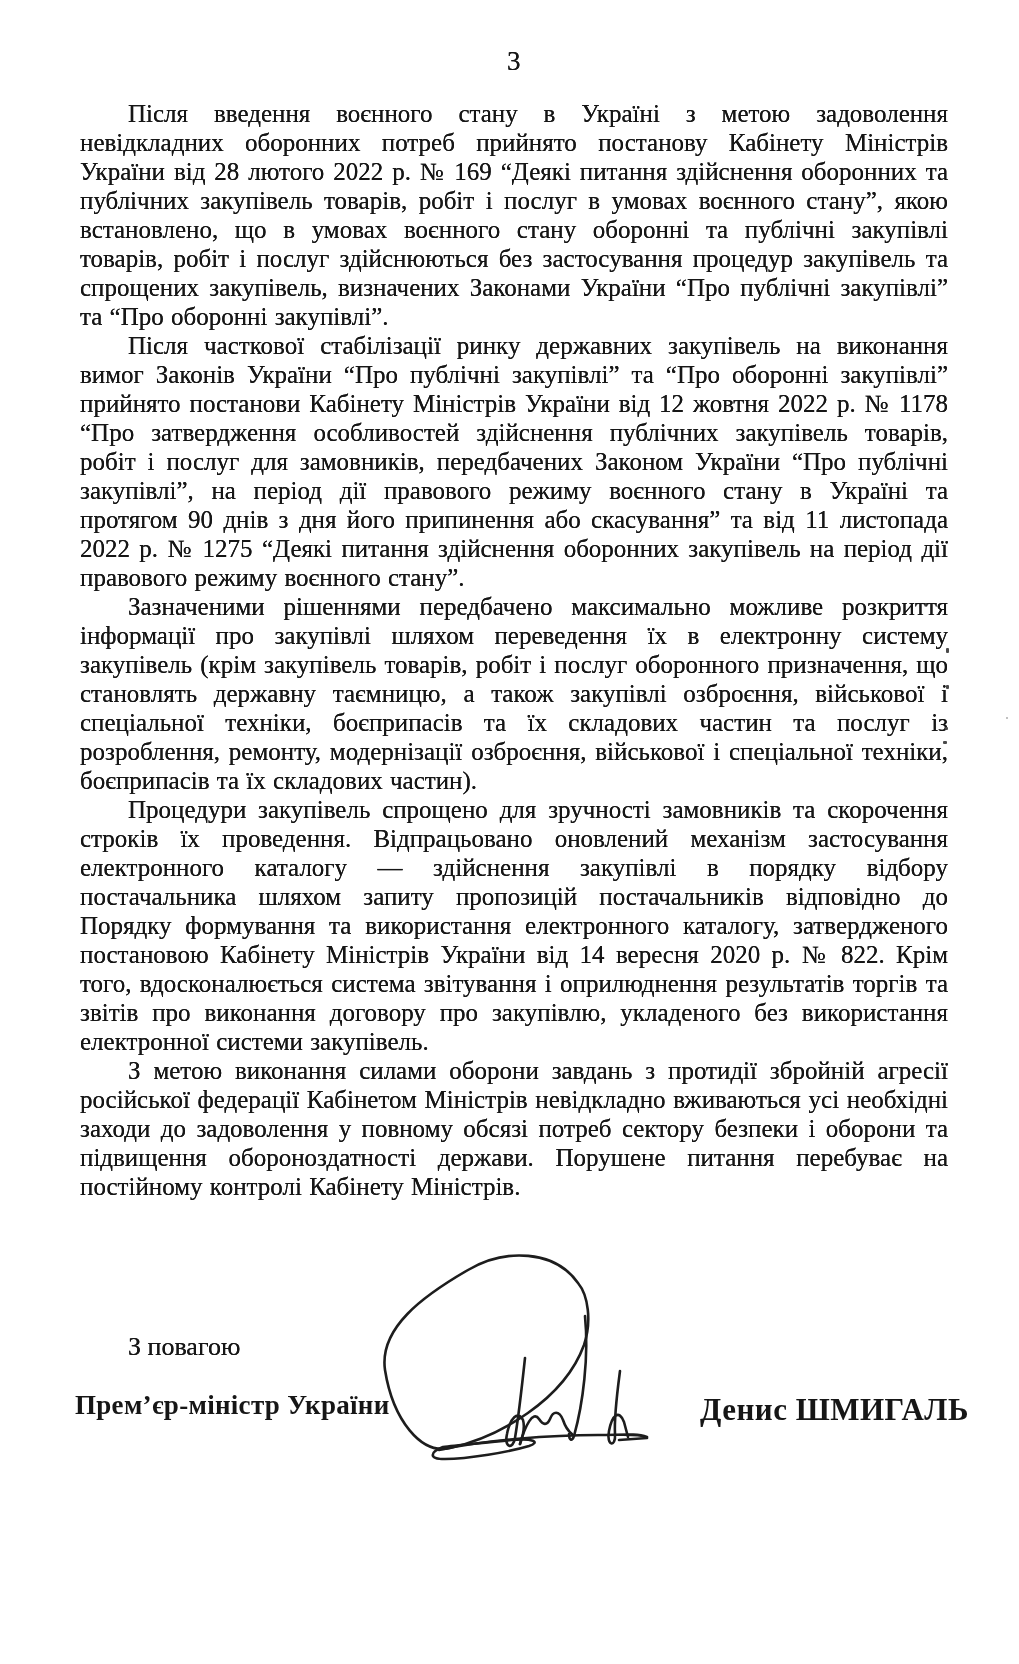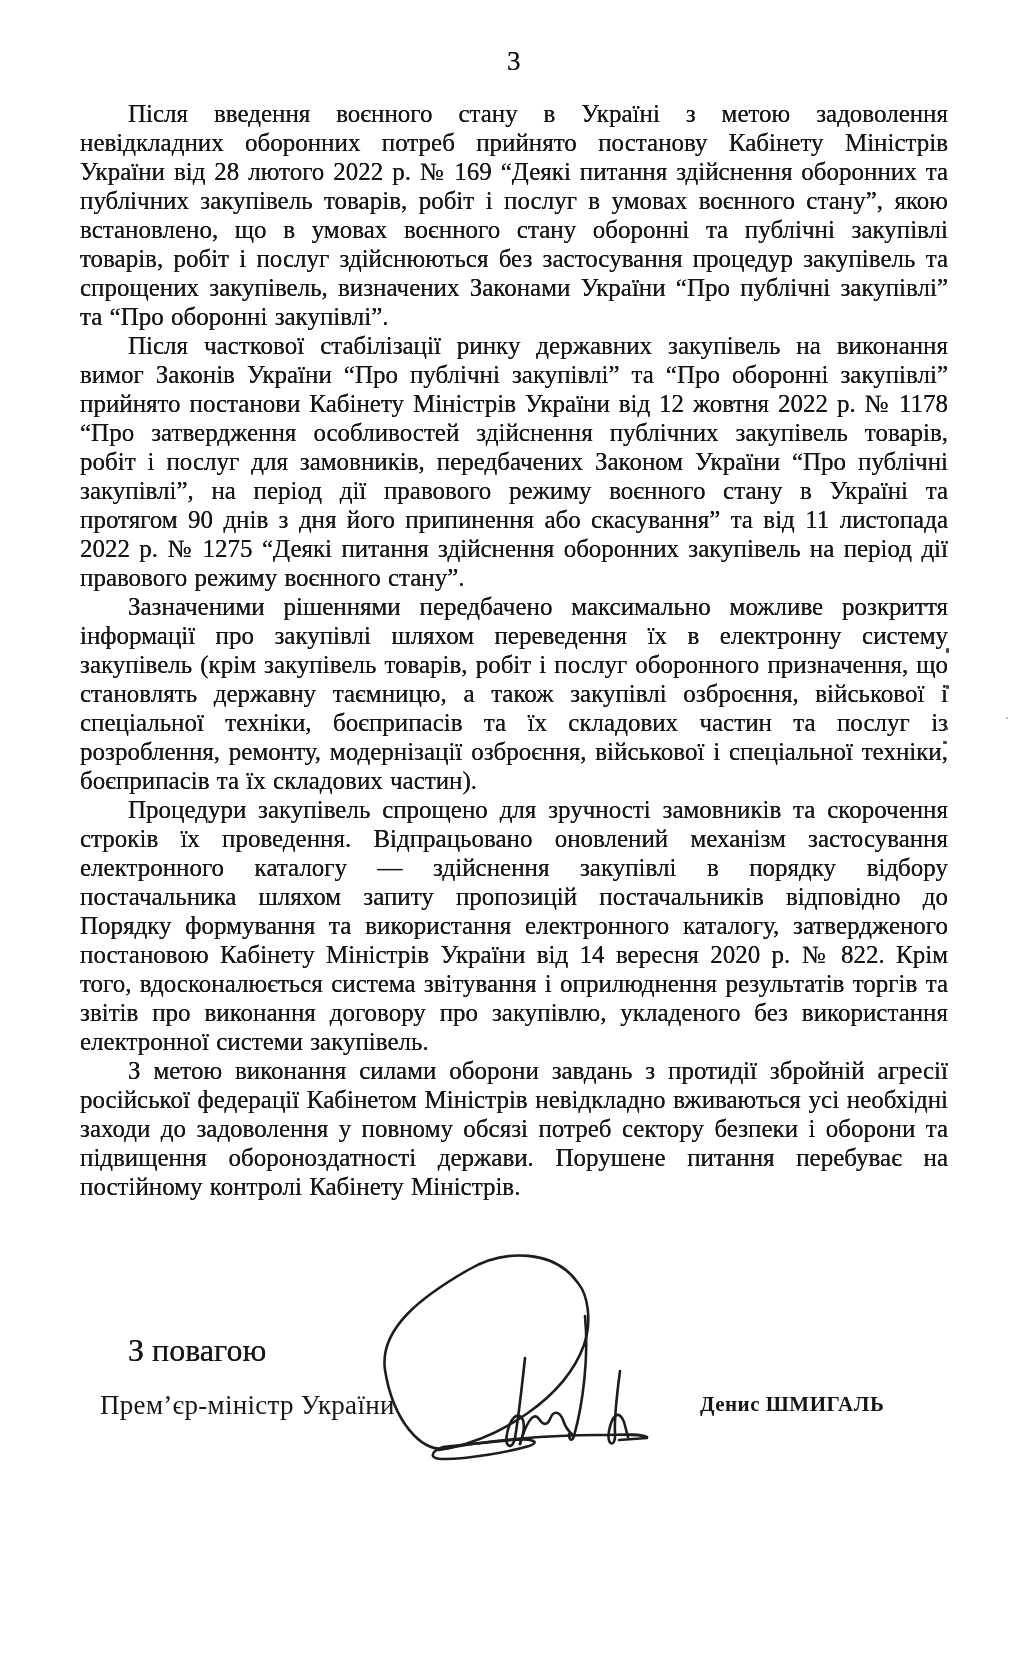--- a/index.html
+++ b/index.html
@@ -39,36 +39,36 @@
   }
   .body-text p {
     margin: 0;
     padding: 0;
     text-indent: 48px;
   }
   .closing {
     position: absolute;
     left: 128px;
     top: 1332px;
-    font-size: 32px;
+    font-size: 26px;
     text-shadow: 0 0 0.6px currentColor;
   }
   .signatory-title {
     position: absolute;
-    left: 100px;
+    left: 75px;
     top: 1390px;
     font-size: 27px;
-    font-weight: normal;
+    font-weight: bold;
     letter-spacing: 0.3px;
   }
   .signatory-name {
     position: absolute;
     left: 700px;
     top: 1392px;
-    font-size: 21px;
+    font-size: 31px;
     font-weight: bold;
     letter-spacing: 0.5px;
   }
   .signature-wrap {
     position: absolute;
     left: 373px;
     top: 1188px;
     width: 292px;
     height: 286px;
   }

